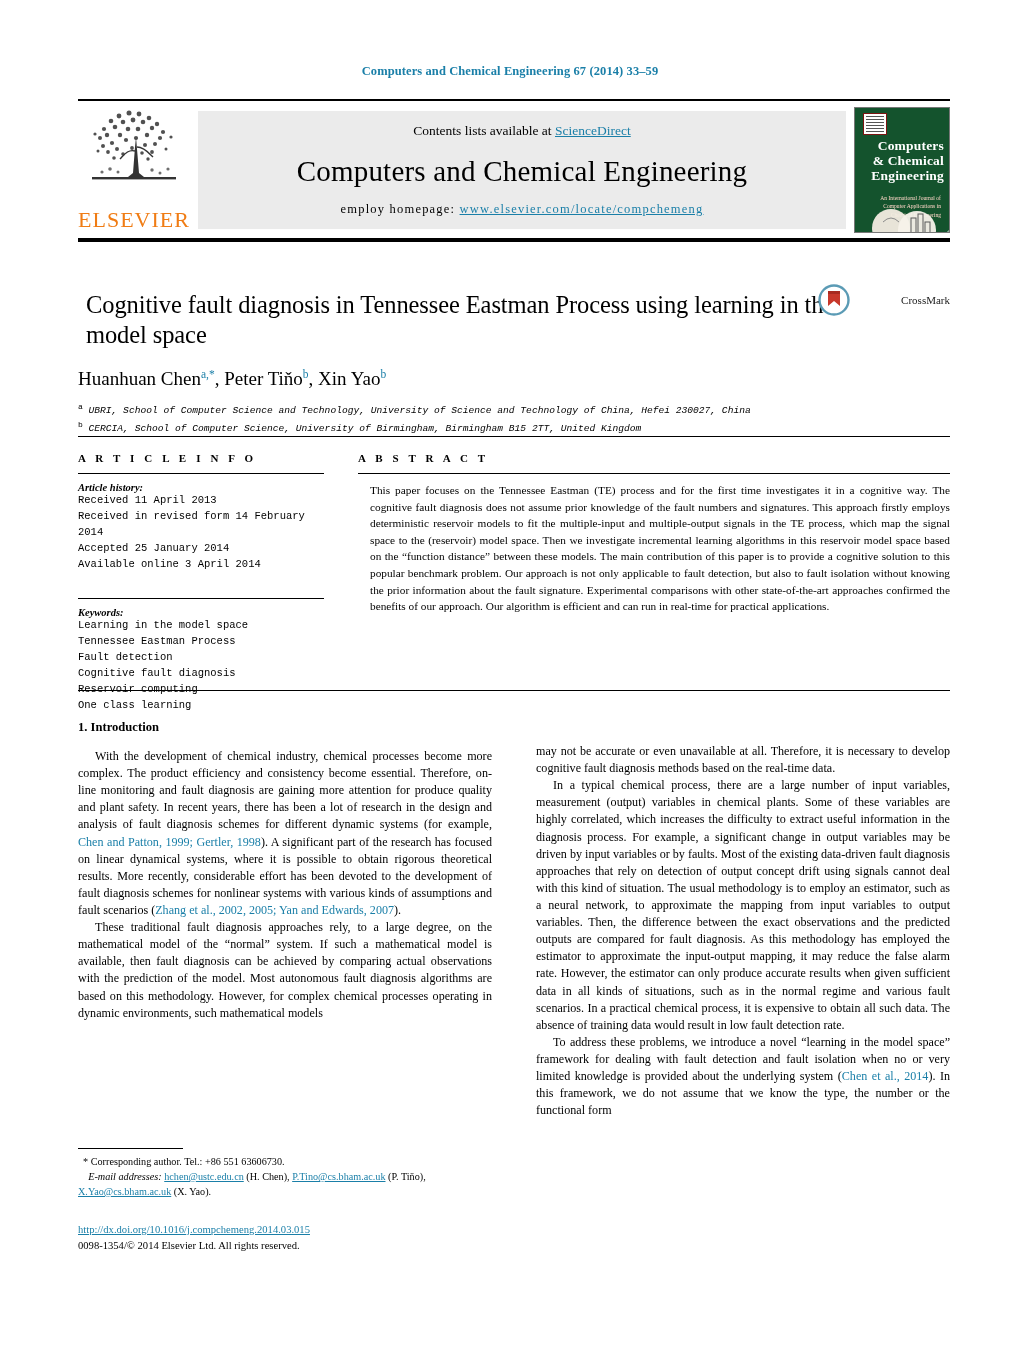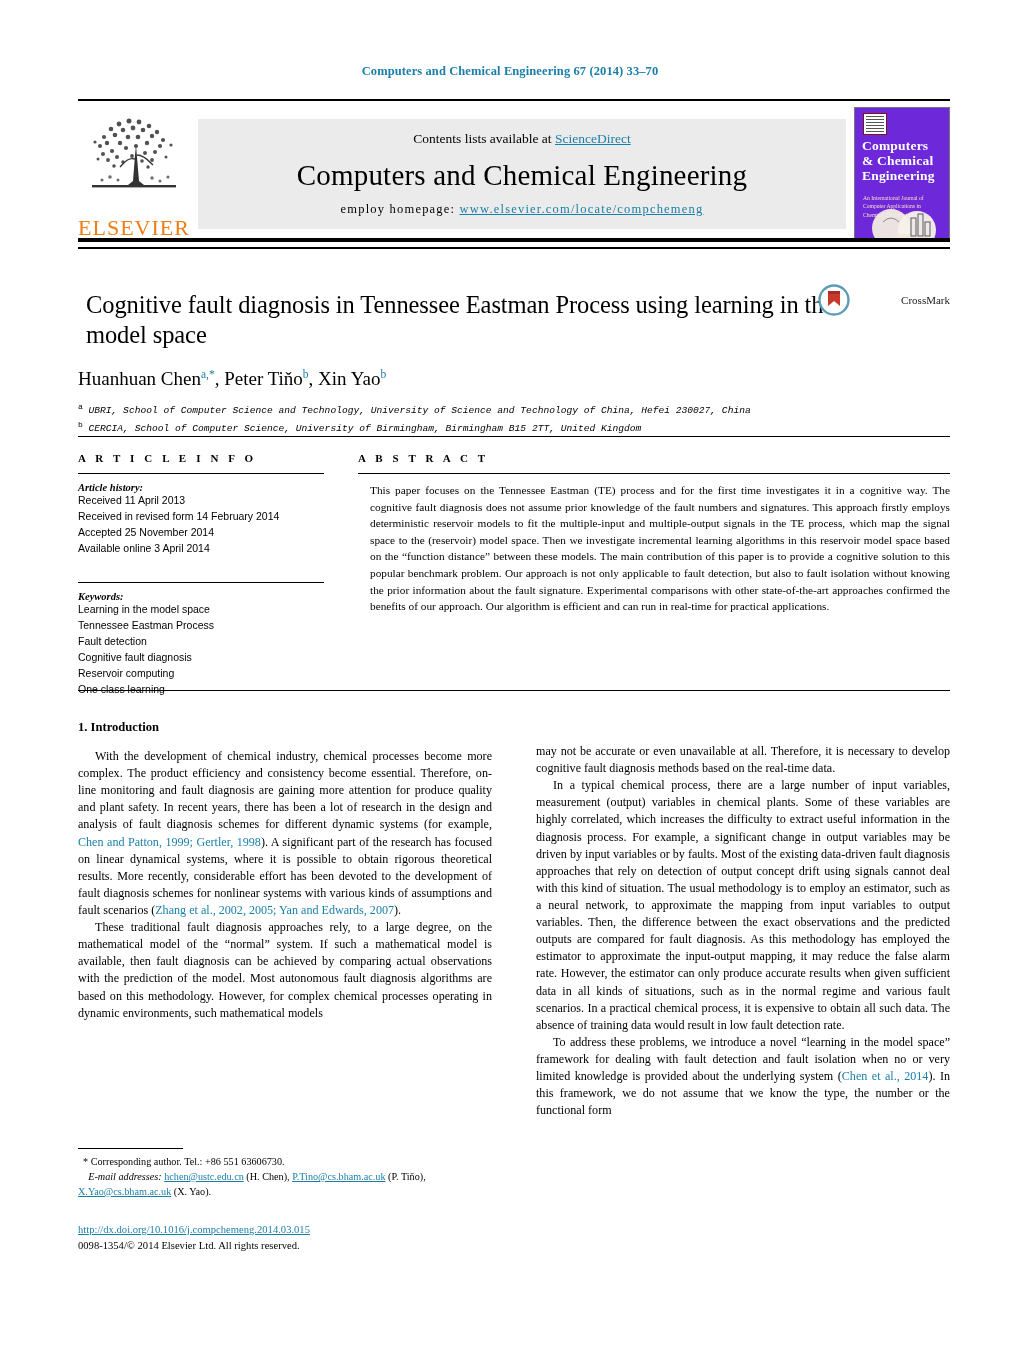--- a/index.html
+++ b/index.html
@@ -61,21 +61,21 @@
     font-family: "Liberation Serif", serif;
     font-size: 22px;
     letter-spacing: 1px;
     color: #f07c14;
     line-height: 1;
     margin-top: 20px;
   }
   .masthead-center {
     flex: 1 1 auto;
     background: #ebebeb;
-    margin: 12px 8px;
+    margin: 4px 8px;
     display: flex;
     flex-direction: column;
     align-items: center;
     justify-content: space-between;
     padding: 12px 0 12px 0;
     box-sizing: border-box;
   }
   .contents-line {
     font-size: 13.5px;
     color: #000;
@@ -92,25 +92,26 @@
   }
   .homepage-line {
     font-size: 12.5px;
     letter-spacing: 1.2px;
     color: #000;
   }
   .homepage-line .url { color:#1a7fa8; }
   .cover-thumb {
     width: 96px;
     flex: 0 0 96px;
-    background: #6d28d9;
+    background: #14532d;
     border: 1px solid #777;
     position: relative;
     overflow: hidden;
     box-sizing: border-box;
+    text-align: right;
   }
   .cover-elsevier-box {
     position:absolute; top:5px; left:8px;
     width:22px; height:20px; background:#fff;
     border:1px solid #7a1512;
   }
   .cover-elsevier-box:after{
     content:"";
     position:absolute; left:2px; top:2px; right:2px; bottom:2px;
     background:
@@ -244,21 +245,21 @@
   }
   .info-sub {
     font-style: italic;
     font-size: 10.5px;
     font-weight: bold;
     font-family: "Liberation Serif", serif;
   }
   .info-line {
     font-size: 10.5px;
     line-height: 1.52;
-    font-family: Liberation Sans, sans-serif;
+    font-family: Liberation Mono, monospace;
   }
   .kw-gap { height: 16px; }
   .abstract-text {
     font-size: 11.3px;
     line-height: 1.47;
     text-align: justify;
     font-family: "Liberation Serif", serif;
     margin-left: 12px;
   }
   .copyright {
@@ -328,21 +329,21 @@
     line-height: 1.5;
     font-family: "Liberation Serif", serif;
   }
   .doi-block .lnk { color:#1a7fa8; }
 </style>
 </head>
 <body>
 
 <div class="page">
 
-  <div class="running-head">Computers and Chemical Engineering 67 (2014) 33–70</div>
+  <div class="running-head">Computers and Chemical Engineering 67 (2014) 33–59</div>
 
   <div class="masthead">
 
     <div class="elsevier-logo">
       <svg class="tree-svg" width="96" height="82" viewBox="0 0 96 82">
         <g fill="#333">
           <ellipse cx="48" cy="24" rx="40" ry="20" fill="none"></ellipse>
           <g opacity="0.85">
             <circle cx="18" cy="22" r="2.1"></circle>
               <circle cx="25" cy="14" r="2.3"></circle>
@@ -464,21 +465,21 @@
   </div>
 
   <div class="band-rule-top"></div>
 
   <div class="info-col">
     <div class="sec-caps">A R T I C L E   I N F O</div>
     <hr class="hr-thin">
     <div class="info-sub">Article history:</div>
     <div class="info-line">Received 11 April 2013</div>
     <div class="info-line">Received in revised form 14 February 2014</div>
-    <div class="info-line">Accepted 25 November 2014</div>
+    <div class="info-line">Accepted 25 January 2014</div>
     <div class="info-line">Available online 3 April 2014</div>
     <div class="kw-gap"></div>
     <hr class="hr-thin">
     <div class="info-sub">Keywords:</div>
     <div class="info-line">Learning in the model space</div>
     <div class="info-line">Tennessee Eastman Process</div>
     <div class="info-line">Fault detection</div>
     <div class="info-line">Cognitive fault diagnosis</div>
     <div class="info-line">Reservoir computing</div>
     <div class="info-line">One class learning</div>

